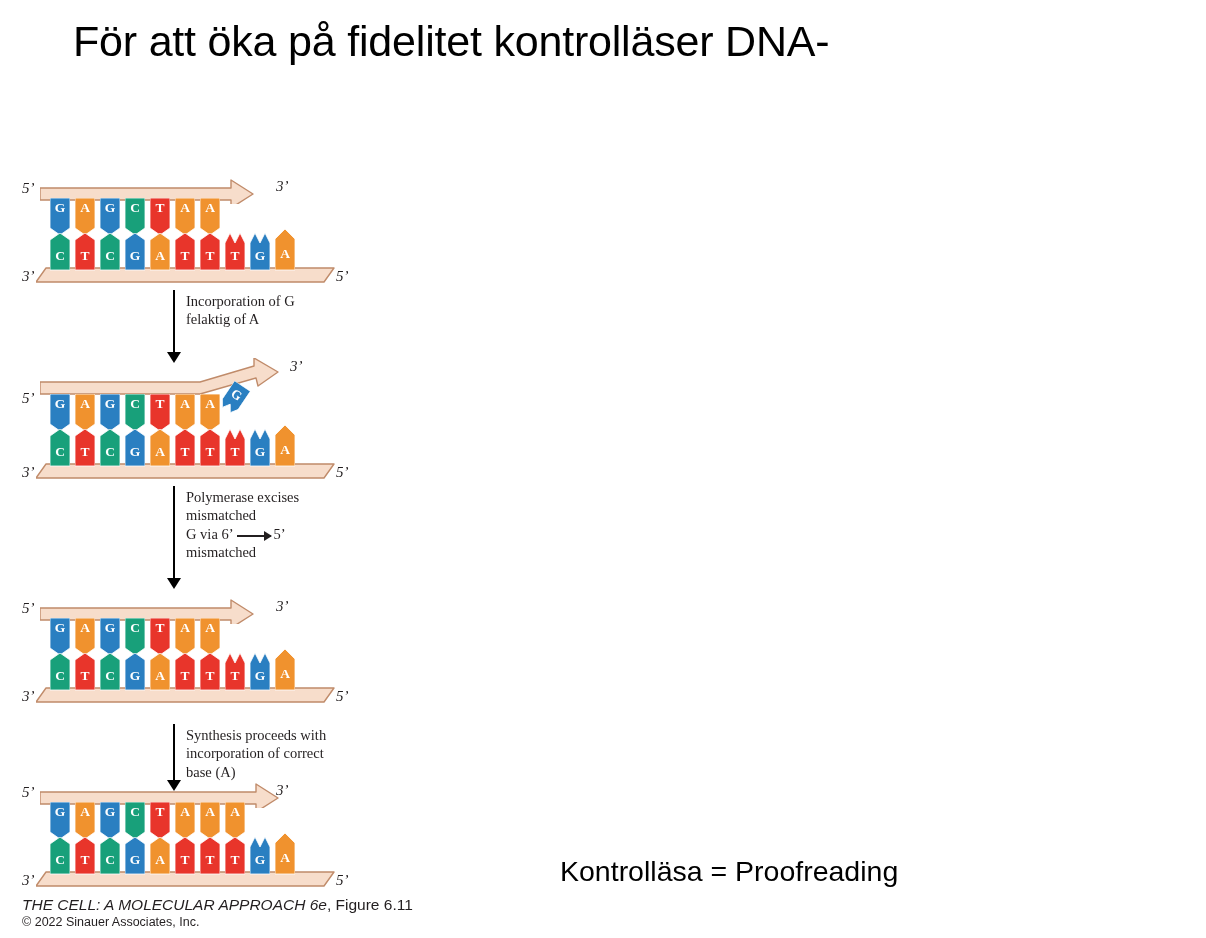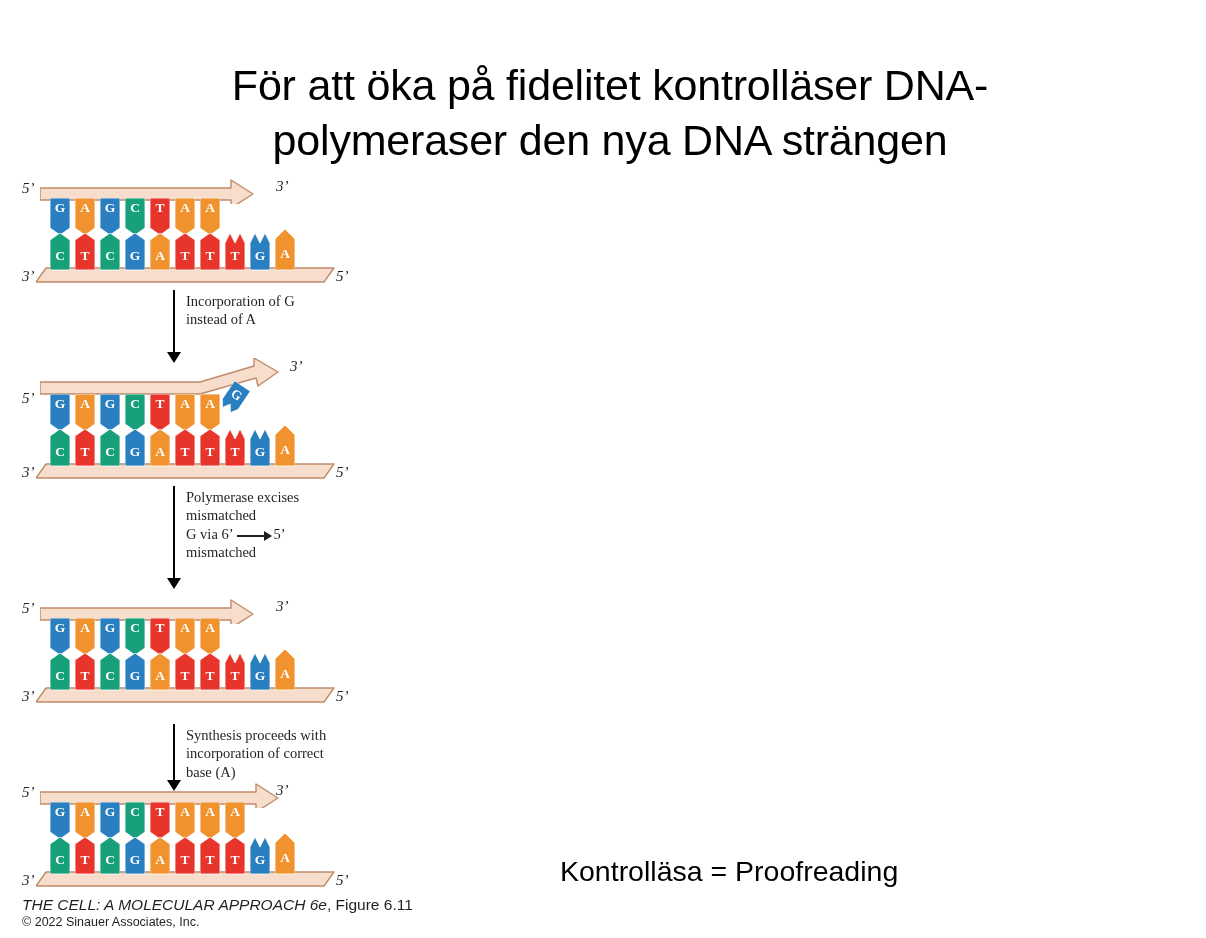--- a/index.html
+++ b/index.html
@@ -4,23 +4,23 @@
 <style>
   html,body{margin:0;padding:0;}
   body{
     width:1206px;height:938px;background:#ffffff;
     font-family:"Liberation Sans",sans-serif;
     color:#000;overflow:hidden;position:relative;
   }
 
   
   #slide-title{
-    position:absolute;left:65px;top:14px;width:1090px;
-    text-align:center;font-size:43px;line-height:1.28;
-    font-weight:400;letter-spacing:-0.2px;margin-top:44px;
+    position:absolute;left:73px;top:14px;width:1090px;
+    text-align:left;font-size:43px;line-height:1.28;
+    font-weight:400;letter-spacing:-0.2px;
   }
 
   
   #body-text{
     position:absolute;left:432px;top:308px;width:690px;
     text-align:center;font-size:28.5px;line-height:1.33;
   }
   #body-text .para{margin:0 0 30px 0;}
   #body-text .para:last-child{margin-bottom:0;}
 
@@ -116,21 +116,20 @@
   #attribution{position:absolute;left:22px;top:896px;width:470px;}
   #attr-line1{font-size:15.5px;font-weight:400;font-style:italic;color:#231f20;}
   #attr-line1 .fig{font-style:normal;}
   #attr-line2{font-size:12.5px;color:#231f20;margin-top:1px;}
 </style>
 </head>
 <body>
 
 <div id="slide-title">
   <div>För att öka på fidelitet kontrolläser DNA-</div>
-  <div>polymeraser den nya DNA strängen</div>
 </div>
 
 <div id="body-text">
 </div>
 
 <div id="footer-note">Kontrolläsa = Proofreading</div>
 
 <div id="figure">
     <div class="panel p1">
       <svg width="260" height="26" viewBox="0 0 260 26" style="position: absolute; left: 22px; top: 2px;">
@@ -686,21 +685,21 @@
       <div class="endlbl" style="left: 4px; top: 4px;">5’</div>
       <div class="endlbl" style="left: 258px; top: 2px;">3’</div>
       <div class="endlbl" style="left: 4px; top: 92px;">3’</div>
       <div class="endlbl" style="left: 318px; top: 92px;">5’</div>
     </div>
     <div class="trans t1">
       <div class="arrowline" style="height: 62px;"></div>
       <div class="arrowhead" style="top: 62px;"></div>
       <div class="caption">
         <div>Incorporation of G</div>
-        <div>instead of A</div>
+        <div>felaktig of A</div>
       </div>
     </div>
     <div class="trans t2">
       <div class="arrowline" style="height: 92px;"></div>
       <div class="arrowhead" style="top: 92px;"></div>
       <div class="caption">
         <div>Polymerase excises</div>
         <div>mismatched</div>
         <div><span>G via 6’</span><span class="inl-arrow"></span><span>5’</span></div>
         <div>mismatched</div>

